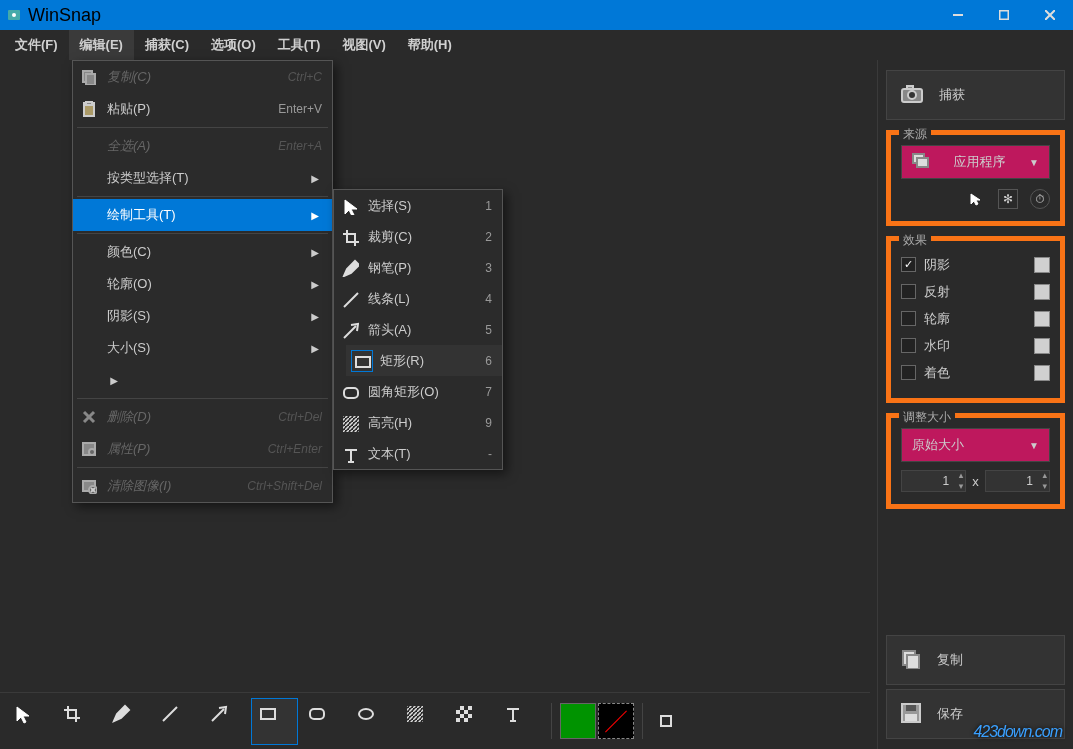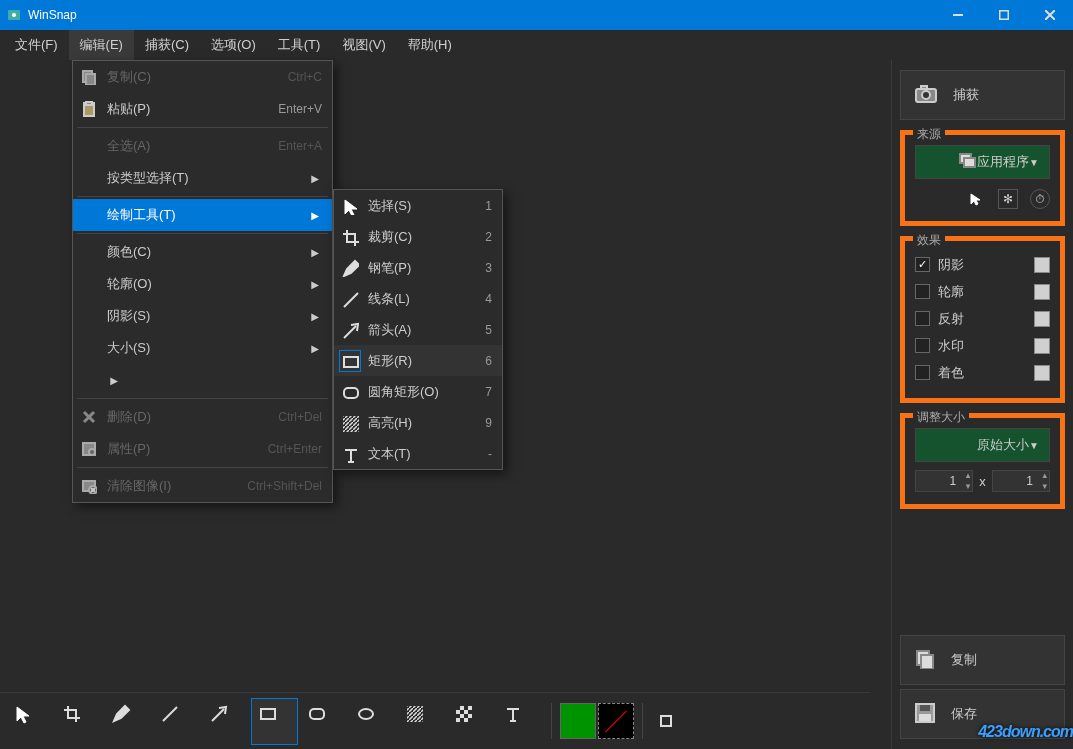--- a/index.html
+++ b/index.html
@@ -1,69 +1,69 @@
 <!DOCTYPE html>
 <html><head>
 <meta charset="utf-8">
 <style>
 * { margin: 0; padding: 0; box-sizing: border-box; font-family: "Microsoft YaHei", "Segoe UI", sans-serif; }
 body { width: 1073px; height: 749px; background: #2a2a2a; overflow: hidden; position: relative; }
 
-.titlebar { height: 30px; background: #0078d7; display: flex; align-items: center; color: #ffffff; font-size: 12px; }
+.titlebar { height: 30px; background: #0078d7; display: flex; align-items: center; color: #000000; font-size: 18px; }
 .titlebar-icon { width: 16px; height: 16px; margin: 0 6px; }
 .titlebar-title { flex: 1; }
 .titlebar-btn { width: 46px; height: 30px; display: flex; align-items: center; justify-content: center; color: #fff; font-size: 11px; }
 
 .menubar { height: 30px; background: #2a2a2a; display: flex; align-items: stretch; padding: 0 4px; color: #d0d0d0; font-size: 13px; }
-.menubar-item { padding: 0 11px; display: flex; align-items: center; cursor: default; }
+.menubar-item { padding: 0 11px; display: flex; align-items: center; cursor: default; font-weight: bold; }
 .menubar-item.open { background: #3a3a3a; }
 
 .dropdown { position: absolute; top: 60px; left: 72px; width: 261px; background: #2b2b2b; border: 1px solid #555; box-shadow: 4px 4px 10px rgba(0,0,0,.5); z-index: 10; }
 .dropdown-row { height: 32px; display: flex; align-items: center; color: #ccc; font-size: 13px; padding: 0 10px 0 6px; cursor: default; position: relative; }
-.dropdown-row.disabled { color: #666; }
+.dropdown-row.disabled { color: #666; font-style: italic; }
 .dropdown-row:not(.disabled):hover, .dropdown-row.hover { background: #0078d7; color: #fff; }
 .dropdown-icon { width: 20px; height: 20px; display: flex; align-items: center; justify-content: center; margin-right: 8px; }
 .dropdown-label { flex: 1; }
 .dropdown-shortcut { color: #999; font-size: 12px; }
 .dropdown-row.disabled .dropdown-shortcut { color: #555; }
 .dropdown-sep { height: 1px; background: #444; margin: 2px 4px; }
 .dropdown-arrow { width: 14px; text-align: center; font-size: 10px; }
 
 .submenu { position: absolute; top: 189px; left: 333px; width: 170px; background: #2b2b2b; border: 1px solid #555; box-shadow: 4px 4px 10px rgba(0,0,0,.5); z-index: 11; }
 .submenu .dropdown-row { height: 31px; }
-.submenu .dropdown-row.selected { background: #333; }
+.submenu .dropdown-row.selected { background: #333; margin-left: 12px; }
 .submenu .dropdown-row.selected .dropdown-icon { outline: 1px solid #0078d7; }
 
 .canvas { position: absolute; left: 0; top: 60px; right: 203px; bottom: 57px; background: #2a2a2a; }
 
 .toolbar { position: absolute; left: 0; bottom: 0; right: 203px; height: 57px; background: #2a2a2a; border-top: 1px solid #3a3a3a; display: flex; align-items: center; padding: 0 6px; gap: 2px; }
 .tool-btn { width: 47px; height: 47px; display: flex; align-items: center; justify-content: center; border: 1px solid transparent; }
 .tool-btn.selected { border: 1px solid #0078d7; background: #333; }
 .tool-divider { width: 1px; height: 36px; background: #444; margin: 0 6px; }
 .swatch { width: 36px; height: 36px; border: 1px solid #666; }
 .swatch.green { background: #009300; }
 .swatch.line { background: #000; position: relative; border: 1px dashed #888; }
 .swatch.line::after { content:""; position:absolute; left:2px; right:2px; top:50%; border-top:1px solid #f00; transform: rotate(-45deg); }
 
-.sidepanel { position: absolute; right: 0; top: 60px; width: 182px; bottom: 0; background: #2a2a2a; border-left: 1px solid #3a3a3a; color: #ccc; font-size: 13px; padding: 10px 8px; display: flex; flex-direction: column; gap: 4px; }
+.sidepanel { position: absolute; right: 0; top: 60px; width: 196px; bottom: 0; background: #2a2a2a; border-left: 1px solid #3a3a3a; color: #ccc; font-size: 13px; padding: 10px 8px; display: flex; flex-direction: column; gap: 4px; }
 .side-btn { height: 50px; background: #333; border: 1px solid #444; display: flex; align-items: center; padding: 0 14px; gap: 16px; }
 .side-group { border: 5px solid #f97316; padding: 10px 10px 12px; margin-top: 6px; position: relative; }
 .side-group-title { position: absolute; top: -9px; left: 8px; background: #2a2a2a; padding: 0 4px; font-size: 12px; color: #aaa; }
-.side-select { height: 34px; background: #14532d; border: 1px solid #444; display: flex; align-items: center; padding: 0 10px; justify-content: flex-end; }
+.side-select { height: 34px; background: #be185d; border: 1px solid #444; display: flex; align-items: center; padding: 0 10px; justify-content: space-between; }
 .side-icons { display: flex; gap: 12px; justify-content: flex-end; margin-top: 10px; }
 .side-mini-icon { width: 20px; height: 20px; display:flex; align-items:center; justify-content:center; border:1px solid #555; font-size:12px; }
 .side-checkrow { display: flex; align-items: center; gap: 8px; height: 27px; }
 .side-checkbox { width: 15px; height: 15px; border: 1px solid #666; display:flex; align-items:center; justify-content:center; font-size:11px; color:#0af; background:#222; }
 .side-checkbox.checked::after { content:"✓"; color:#fff; }
 .side-swatch-mini { width: 16px; height: 16px; background: #d0d0d0; border:1px solid #888; }
 .side-sizes { display: flex; align-items: center; gap: 6px; margin-top: 8px; }
 .side-spin { width: 70px; height: 22px; background: #333; border:1px solid #444; display:flex; align-items:center; padding:0 16px 0 6px; justify-content:flex-end; font-size:12px; position:relative; }
 .side-spin::after { content:"▴\A▾"; white-space:pre; position:absolute; right:2px; top:-1px; line-height:11px; font-size:9px; color:#999; }
 
-.watermark { position: absolute; right: 0; bottom: 8px; font-size: 16px; color: #3aa0ff; font-weight: bold; letter-spacing: -1px; text-shadow: 0 0 4px #000; font-style: italic; }
+.watermark { position: absolute; right: 11px; bottom: 8px; font-size: 16px; color: #3aa0ff; font-weight: normal; letter-spacing: -1px; text-shadow: 0 0 4px #000; font-style: italic; }
 
 svg { stroke: #ddd; fill: none; stroke-width: 2; }
 .disabled svg { stroke: #555; }
 </style>
 </head>
 <body>
 
 <div class="titlebar">
   <span class="titlebar-icon">
     <svg viewBox="0 0 16 16">
@@ -412,26 +412,26 @@
   <div class="side-group">
     <div class="side-group-title">效果</div>
     <div id="effects-list">
         <div class="side-checkrow">
           <span class="side-checkbox checked"></span>
     <span style="flex:1">阴影</span>
     <span class="side-swatch-mini"></span>
         </div>
         <div class="side-checkrow">
           <span class="side-checkbox"></span>
-    <span style="flex:1">轮廓</span>
+    <span style="flex:1">反射</span>
     <span class="side-swatch-mini"></span>
         </div>
         <div class="side-checkrow">
           <span class="side-checkbox"></span>
-    <span style="flex:1">反射</span>
+    <span style="flex:1">轮廓</span>
     <span class="side-swatch-mini"></span>
         </div>
         <div class="side-checkrow">
           <span class="side-checkbox"></span>
     <span style="flex:1">水印</span>
     <span class="side-swatch-mini"></span>
         </div>
         <div class="side-checkrow">
           <span class="side-checkbox"></span>
     <span style="flex:1">着色</span>

